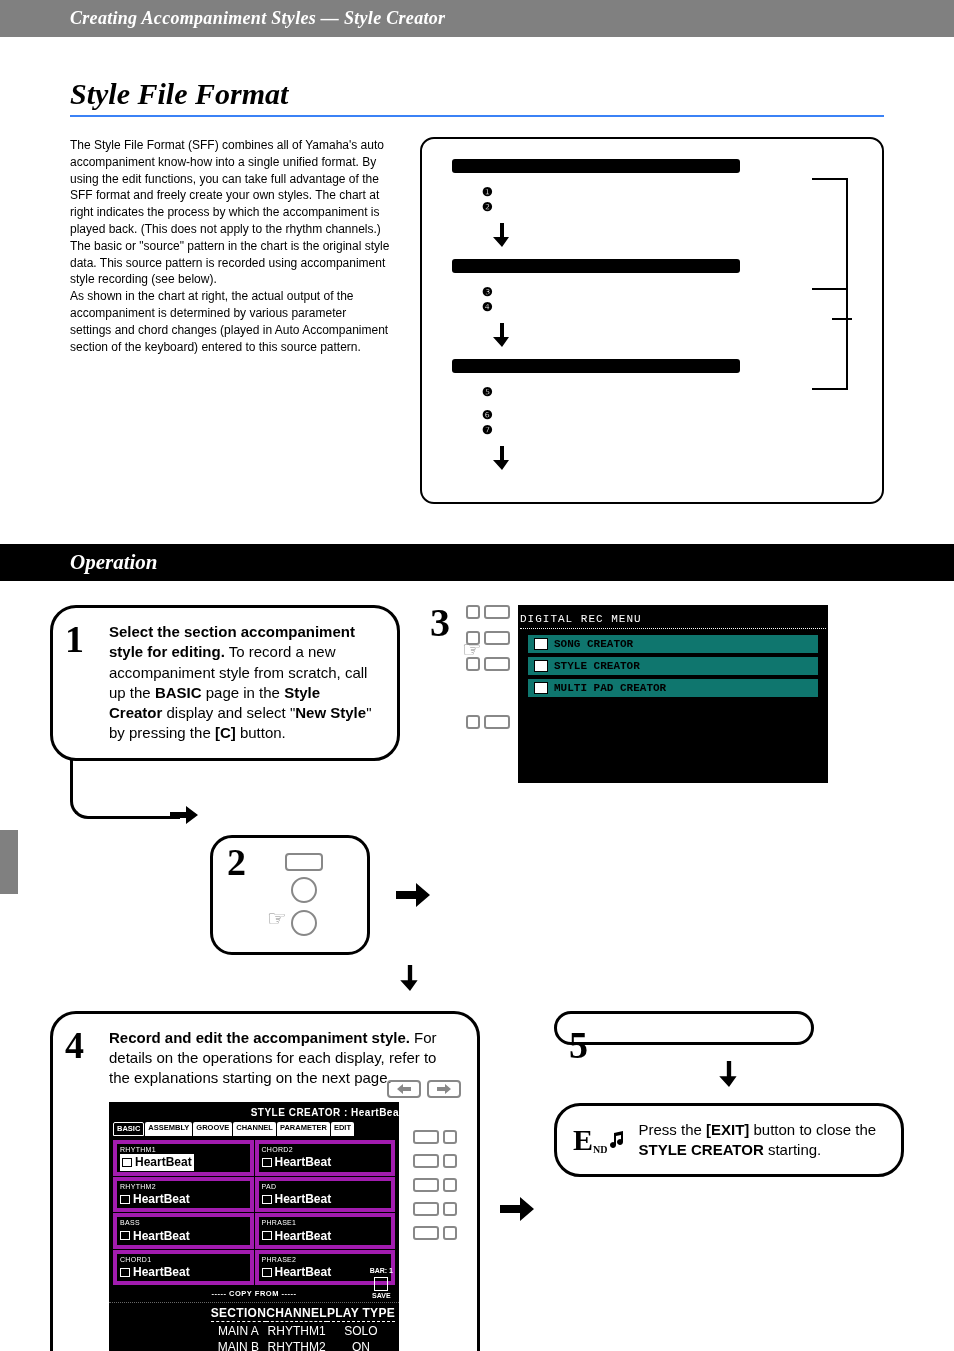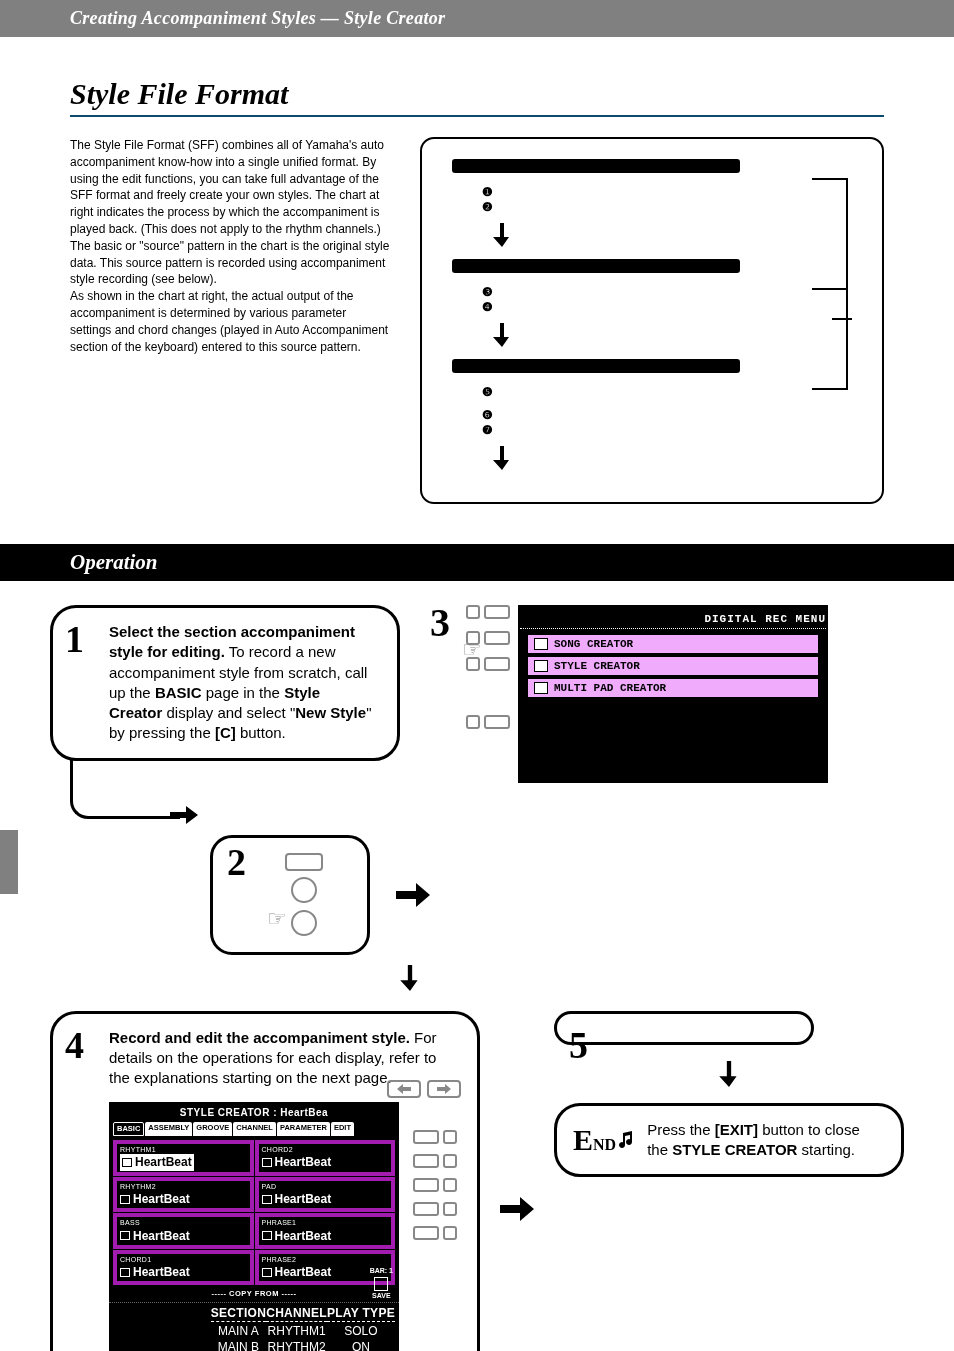--- a/index.html
+++ b/index.html
@@ -21,21 +21,21 @@
     padding: 8px 20px 8px 70px;
     letter-spacing: 0.3px;
   }
   .content {
     padding: 40px 70px 0 70px;
   }
   .section-title {
     font-style: italic;
     font-weight: bold;
     font-size: 30px;
-    border-bottom: 2px solid #0c4a6e;
+    border-bottom: 2px solid #3b82f6;
     padding-bottom: 4px;
     margin-bottom: 20px;
   }
   .intro-row {
     display: flex;
     gap: 30px;
     margin-bottom: 40px;
   }
   .intro-text {
     flex: 0 0 320px;
@@ -88,22 +88,22 @@
     font-weight: bold;
     font-style: normal;
   }
   .top-row { display:flex; gap: 30px; align-items:flex-start; }
   .step1 { width: 350px; }
   .step3-col { flex:1; display:flex; align-items:flex-start; gap:12px; }
   .screen {
     background:#000; color:#fff; font-family: 'Courier New', monospace; font-size: 11px;
     width: 310px; border: 2px solid #000; padding: 6px 0 80px 0; position: relative;
   }
-  .screen-title { text-align:right; letter-spacing: 1px; font-weight:bold; margin-bottom:6px; border-bottom: 1px dotted #fff; padding-bottom: 3px;}
-  .menu-item { background:#f0abfc; color:#000; margin: 4px 8px; padding: 3px 6px; display:flex; gap:6px; align-items:center; font-weight:bold;}
+  .screen-title { text-align:left; letter-spacing: 1px; font-weight:normal; margin-bottom:6px; border-bottom: 1px dotted #fff; padding-bottom: 3px;}
+  .menu-item { background:#0f766e; color:#000; margin: 4px 8px; padding: 3px 6px; display:flex; gap:6px; align-items:center; font-weight:bold;}
   .mi-icon { width:14px; height:12px; border:1px solid #000; display:inline-block; background:#fff;}
 
   .link-bar { border-left:3px solid #000; border-bottom:3px solid #000; border-bottom-left-radius: 18px; width: 110px; height: 60px; margin: -2px 0 0 20px;}
   .link-arrow { margin-left: 120px; margin-top: -14px;}
 
   .row2 { display:flex; gap: 10px; align-items:center; margin-top: 6px; }
   .panel2 {
     border: 3px solid #000; border-radius: 22px; padding: 12px 28px 12px 56px; position:relative;
     width: 160px; height: 120px; display:flex; flex-direction:column; align-items:center; justify-content:space-around;
   }
@@ -122,21 +122,21 @@
   .step5 { width: 260px; }
 
   .tab-btns { display:flex; gap:6px; justify-content:flex-end; margin: 4px 18px 6px 0;}
   .tabbtn { width:34px; height:18px; border:2px solid #888; border-radius:4px; display:flex; align-items:center; justify-content:center;}
   .tabbtn svg { width:14px; height: 10px; }
 
   .lcd {
     background: #000; color:#fff; font-family: Arial, sans-serif; font-size: 10px;
     width: 290px; margin-top: 4px; padding: 4px 0 4px 0;
   }
-  .lcd-title { text-align:center; font-weight:bold; letter-spacing: 0.5px;}
+  .lcd-title { text-align:right; font-weight:bold; letter-spacing: 0.5px;}
   .lcd-tabs { display:flex; gap:1px; padding: 2px 4px; font-size: 7.5px; font-weight:bold;}
   .lcd-tab { background:#ffffff; color:#000; padding: 1px 3px; border-radius: 2px 2px 0 0;}
   .lcd-tab.active { background:#000; color:#fff; border:1px solid #fff;}
   .lcd-grid { display:grid; grid-template-columns: 1fr 1fr; gap:1px; padding: 2px 4px;}
   .lcd-cell { border:4px solid #a21caf; padding: 1px 3px;}
   .lcd-cell .lbl { font-size: 7px; letter-spacing: 0.3px;}
   .lcd-cell .val { font-family: Arial; font-weight: bold; font-size: 12px; display:flex; gap:3px; align-items:center;}
   .lcd-cell.hl .val { background:#fff; color:#000; padding: 0 2px; display:inline-flex;}
   .mini-icon { width: 10px; height: 9px; border:1px solid currentColor; display:inline-block;}
   .lcd-bottom { display:flex; justify-content:flex-end; font-size: 12px; padding: 2px 4px 0 4px; border-top:1px dotted #666; margin-top:2px;}
@@ -145,21 +145,21 @@
   .lcd-tri-row { display:flex; justify-content:space-around; padding: 2px 8px;}
   .tri-box { background:#fff; width: 34px; height: 11px; display:flex; align-items:center; justify-content:center; gap:4px;}
   .tri-box svg { width: 9px; height: 7px; fill:#000;}
   .bar-save { position:absolute; right: 6px; top: 57%; font-size: 7px; font-weight:bold; text-align:center;}
   .bar-save .icn{ border:1px solid #fff; width:14px; height:14px; margin: 1px auto 0;}
 
   .side-btns-list { display:flex; flex-direction:column; gap: 10px; margin-top: 32px;}
 
   .end-box { border:3px solid #000; border-radius:26px; padding: 14px 18px 14px 16px; display:flex; gap: 12px; align-items:flex-start; font-family: Arial, sans-serif; font-size: 15px; line-height:1.35;}
   .end-logo { font-family: Georgia, serif; font-weight:bold; font-size: 30px; font-style: normal; display:flex; align-items:center;}
-  .end-logo .small { font-size: 16px; font-weight:bold; align-self:flex-end; margin-bottom: 4px;}
+  .end-logo .small { font-size: 10px; font-weight:bold; align-self:flex-end; margin-bottom: 4px;}
   .end-logo svg { width: 18px; height: 18px; margin-left: 1px;}
 
   .flow-arrow { display:flex; align-items:center; justify-content:center;}
   .flow-arrow svg { width: 34px; height: 26px; }
   .left-tab {
     position:absolute; left:0; top: 830px; width: 18px; height: 64px; background:#808080;
   }
   .step3num { font-family: Georgia, serif; font-size: 40px; font-weight:bold; margin-right: 4px; margin-top: -6px;}
 </style>
 </head>

